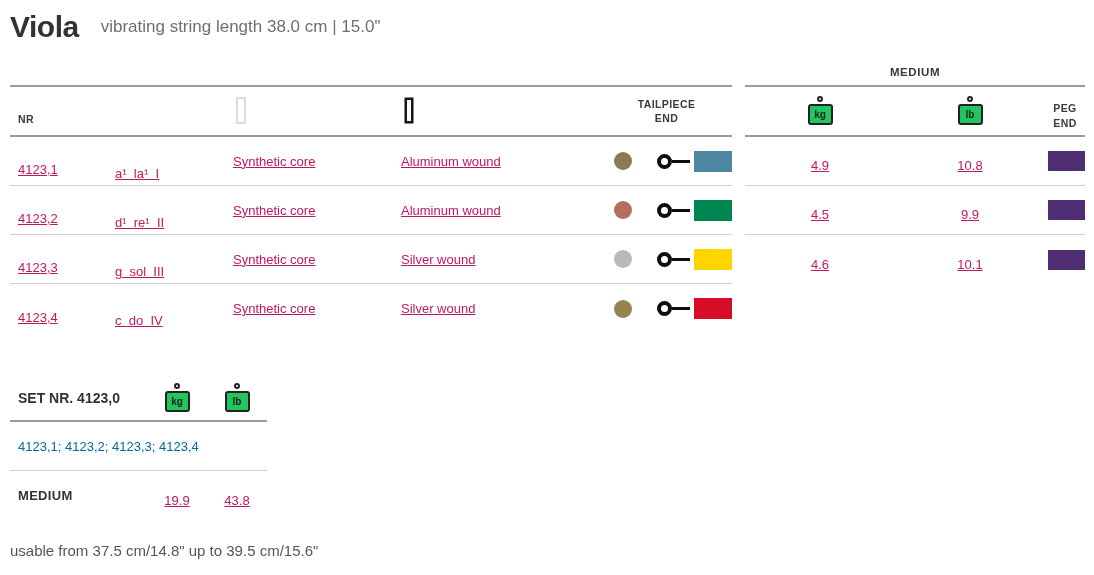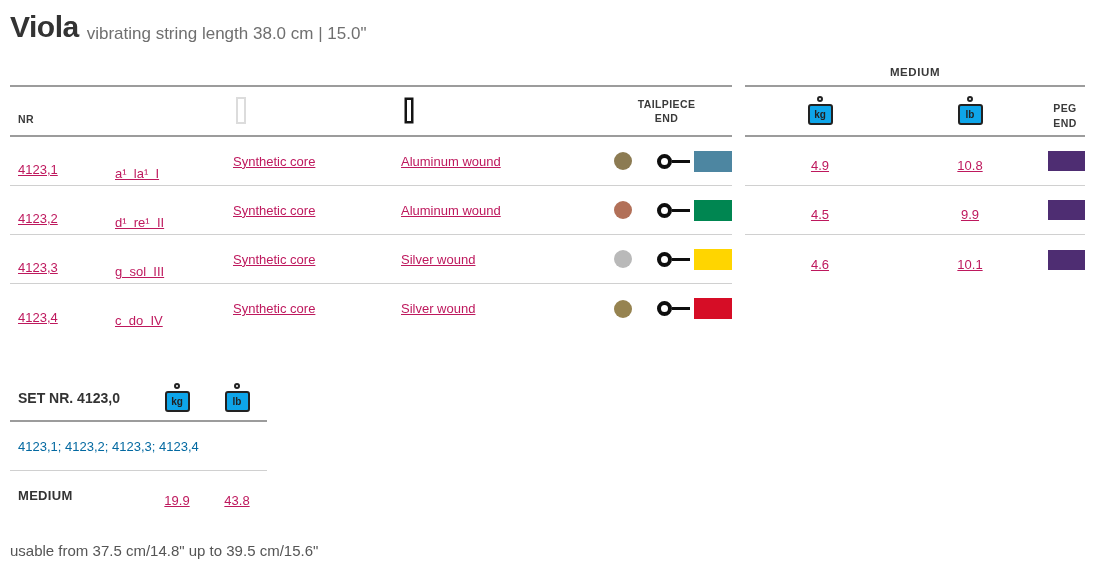--- a/index.html
+++ b/index.html
@@ -1,19 +1,19 @@
 <!DOCTYPE html>
 <html><head>
 <meta charset="utf-8">
 <style>
   * { margin:0; padding:0; box-sizing:border-box; }
   html,body { width:1094px; height:575px; background:#fff; font-family:"Liberation Sans", sans-serif; color:#4f4f4f; overflow:hidden; }
 
   
-  .page-header { padding:10px 0 0 10px; display:flex; align-items:flex-end; gap:8px; }
+  .page-header { padding:10px 0 0 10px; display:flex; align-items:center; gap:22px; }
   .page-title { font-size:30px; font-weight:700; color:#333; letter-spacing:-0.5px; }
   .page-subtitle { font-size:17px; color:#6f6f6f; }
 
   
   .main-row { display:flex; margin:14px 9px 0 10px; justify-content:space-between; align-items:flex-start; }
   .tbl-left { width:722px; }
   .tbl-right { width:340px; }
 
   .caption-row { height:27px; display:flex; align-items:flex-end; justify-content:center; padding-bottom:7px; }
   .caption-row .caption-text { font-size:11.5px; font-weight:700; color:#3a3a3a; letter-spacing:0.6px; }
@@ -32,21 +32,21 @@
   .center { text-align:center;margin-top:9px; }
   .tailpiece-hdr { text-align:center; }
 
   
   .circle-solid { width:12px; height:12px; border-radius:50%; background:#141414; box-shadow:0 0 0 3px #ffffff, 0 0 0 5px #dcdcdc; margin-left:8px; }
   .circle-ring  { width:12px; height:12px; border-radius:50%; background:#c9c9c9; box-shadow:0 0 0 2px #ffffff, 0 0 0 4.5px #141414; margin-left:8px; }
 
   
   .weight { position:relative; display:inline-block; margin-top:7px; }
   .weight .hook { position:absolute; top:-8px; left:50%; transform:translateX(-50%); width:6px; height:6px; border:2px solid #222; border-radius:50%; background:#fff; display:block; }
-  .weight .box { display:flex; align-items:center; justify-content:center; width:25px; height:21px; border:2px solid #222; border-radius:3px; font-size:10px; font-weight:700; color:#222; background:#0ea5e9; font-style:normal; }
+  .weight .box { display:flex; align-items:center; justify-content:center; width:25px; height:21px; border:2px solid #222; border-radius:3px; font-size:10px; font-weight:700; color:#222; background:#22c55e; font-style:normal; }
   .icon-center { display:flex; justify-content:center; }
 
   
   .tailpiece-cluster { display:flex; align-items:center; justify-content:flex-end; padding-right:0; }
   .string-dot { width:18px; height:18px; border-radius:50%; flex:none; }
   .ball-end { display:inline-flex; align-items:center; margin-left:25px; flex:none; }
   .ball-end::before { content:""; width:7px; height:7px; border:4.5px solid #0e0e0e; border-radius:50%; background:#fff; }
   .ball-end::after { content:""; width:18px; height:3px; background:#0e0e0e; }
   .tail-swatch { width:38px; height:21px; margin-left:4px; flex:none; }
 

